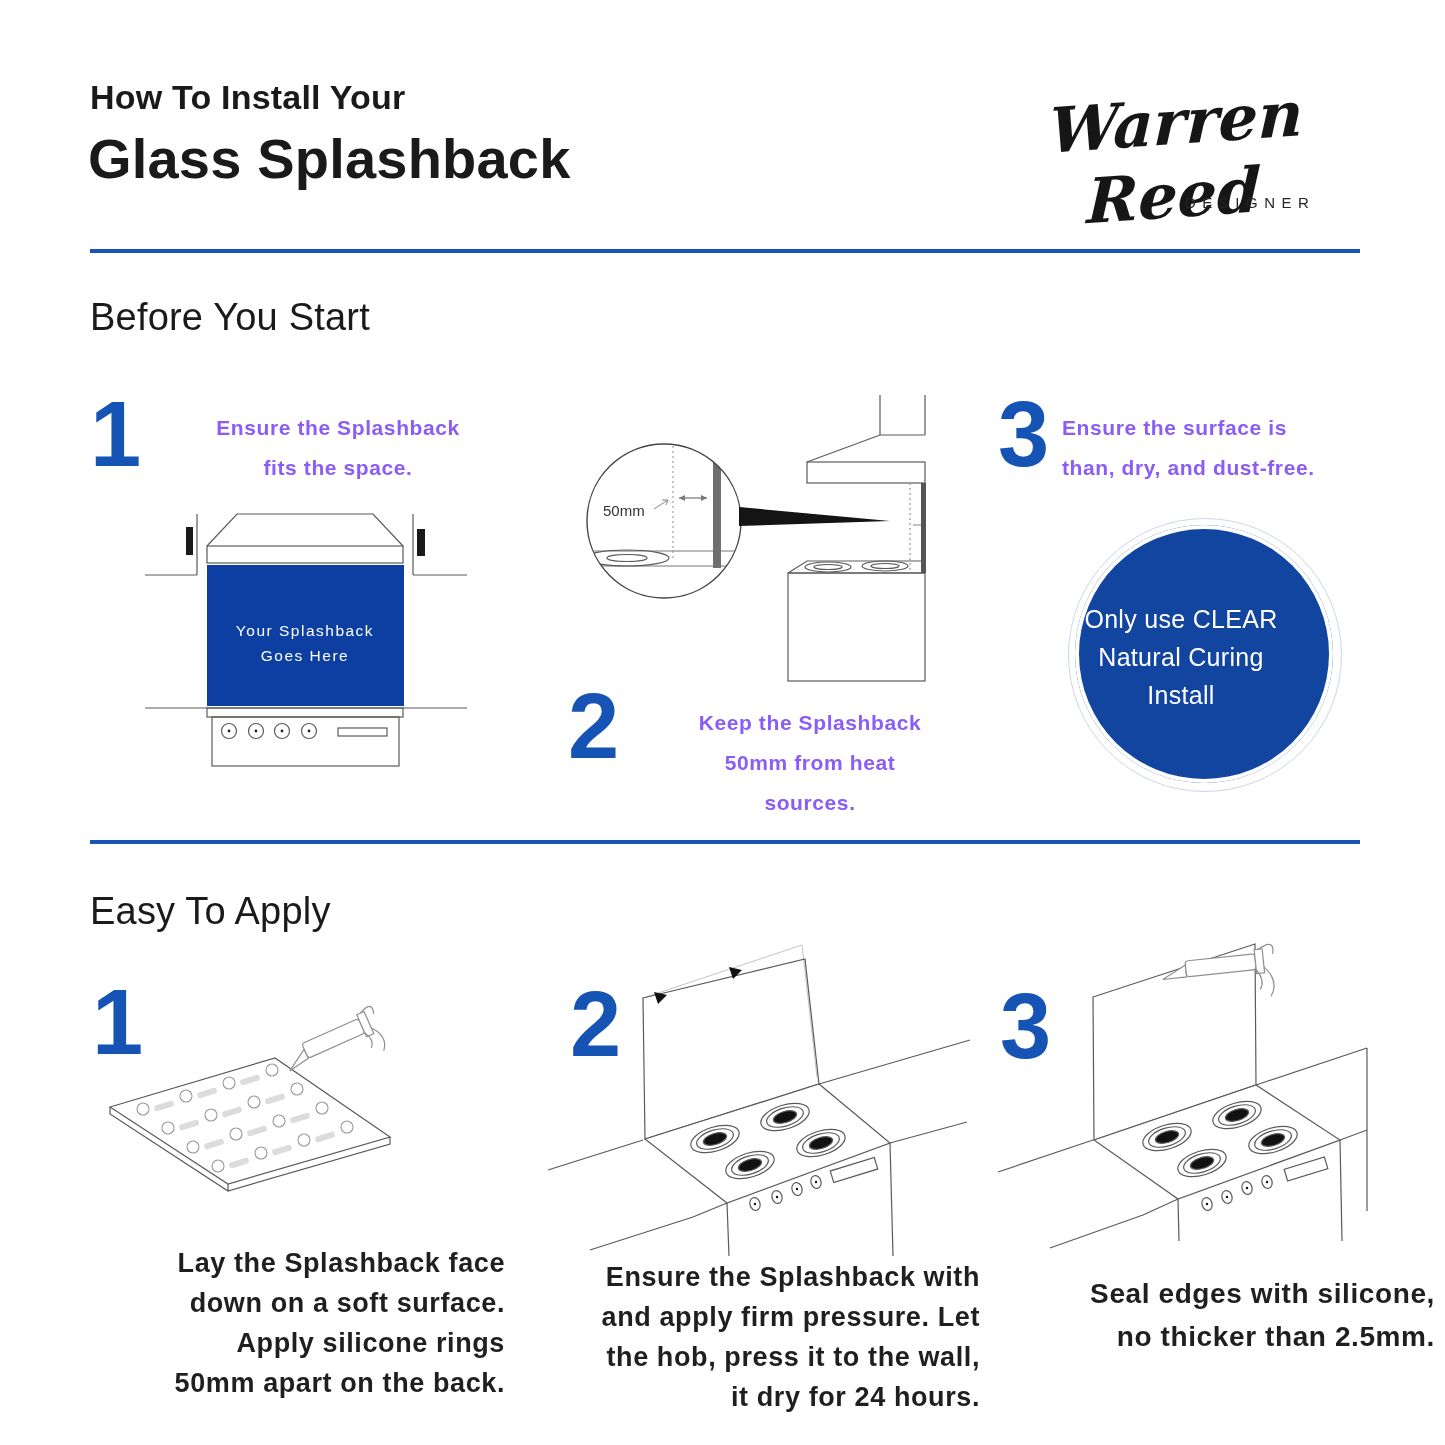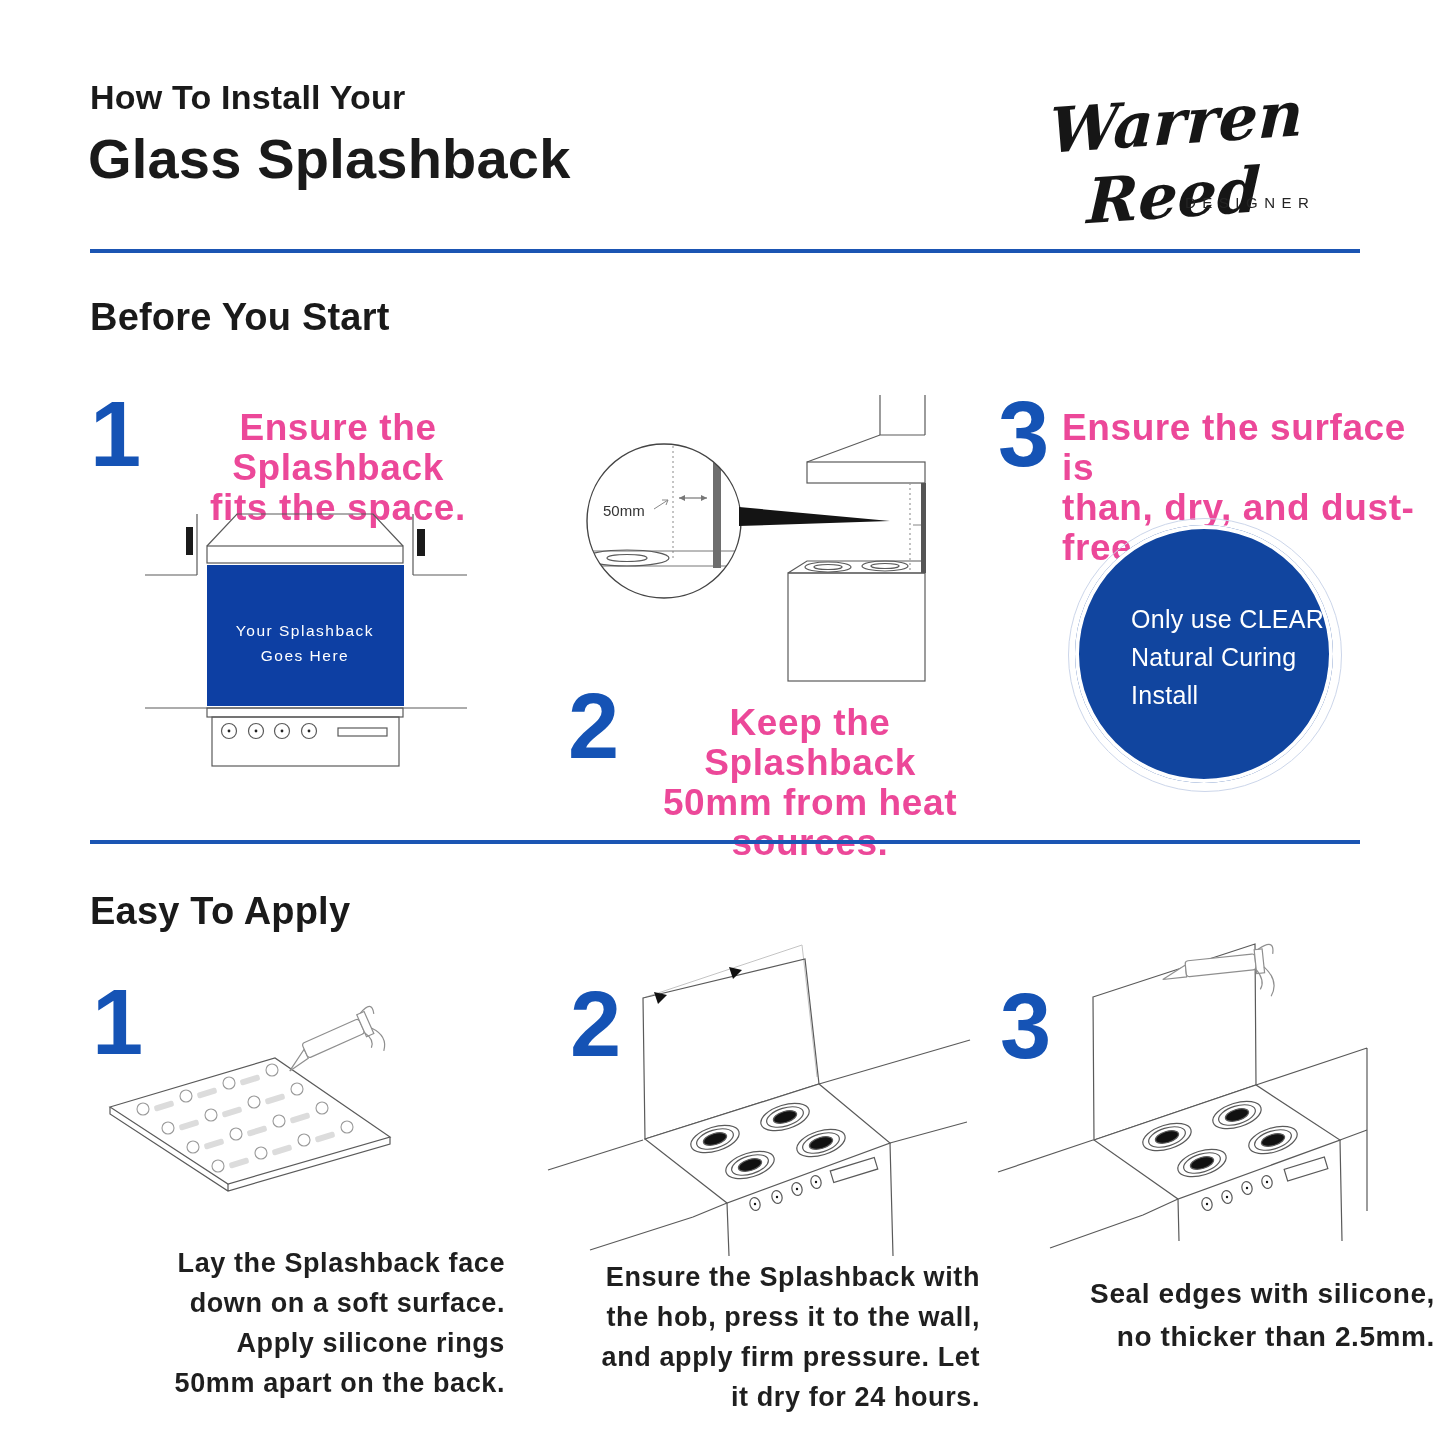--- a/index.html
+++ b/index.html
@@ -6,28 +6,28 @@
   #canvas{position:relative;width:1445px;height:1445px;background:#ffffff;overflow:hidden;
           font-family:"Liberation Sans",sans-serif;color:#1a1a1a;}
   .abs{position:absolute;}
   .title1{left:90px;top:78px;font-size:34px;font-weight:800;letter-spacing:0.2px;}
   .title2{left:88px;top:126px;font-size:56px;font-weight:800;letter-spacing:0.2px;}
   .logo-script{left:970px;top:86px;width:410px;text-align:center;
      font-family:"DejaVu Serif",serif;font-style:italic;font-weight:700;font-size:62px;
      transform:rotate(-4deg) skewX(-6deg);color:#161616;}
   .logo-sub{left:1185px;top:194px;font-size:15px;letter-spacing:6.5px;color:#242424;font-weight:500;}
   .divider{left:90px;width:1270px;height:4px;background:var(--divider);}
-  .h2{left:90px;font-size:38px;font-weight:700;letter-spacing:0.2px;}
+  .h2{left:90px;font-size:38px;font-weight:400;letter-spacing:0.2px;}
   .num{font-size:92px;font-weight:800;color:var(--accent);line-height:0.74;letter-spacing:-2px;}
-  .step-text{font-weight:700;color:#ec4899;font-size:37px;line-height:40px;letter-spacing:0.6px;}
+  .step-text{font-weight:700;color:#8b5cf6;font-size:21px;line-height:40px;letter-spacing:0.6px;}
   .caption{font-weight:700;color:#1f1f1f;font-size:27px;line-height:40px;letter-spacing:0.6px;text-align:right;}
   .badge-ring{left:1068px;top:518px;width:272px;height:272px;border:1px solid #ccd6ea;border-radius:50%;}
   .badge-disc{left:1075px;top:525px;width:258px;height:258px;border-radius:50%;background:var(--circle);
       box-shadow:0 0 0 4px #ffffff inset;}
-  .badge-text{left:1131px;top:600px;width:258px;color:#ffffff;
+  .badge-text{left:1052px;top:600px;width:258px;text-align:center;color:#ffffff;
       font-size:25px;line-height:38px;font-weight:400;letter-spacing:0.3px;}
   svg{position:absolute;overflow:visible;}
   .lineart{stroke:#5a5a5a;stroke-width:1.2;fill:none;}
   .faint{stroke:#c4c4c4;stroke-width:1;fill:none;}
 </style>
 </head>
 <body>
 
 <div id="canvas">
 
@@ -232,22 +232,22 @@
         </g>
       <rect x="-23" y="-6" width="46" height="12" transform="translate(324,242) rotate(-17)"></rect>
     </g>
     <circle cx="225" cy="276" r="1.2" fill="#111"></circle>
       <circle cx="247" cy="269" r="1.2" fill="#111"></circle>
     <circle cx="267" cy="261" r="1.2" fill="#111"></circle>
       <circle cx="286" cy="254" r="1.2" fill="#111"></circle>
   </svg>
   <div class="abs caption" style="left:520px;top:1257px;width:460px;">
     <div>Ensure the Splashback with</div>
+    <div>and apply firm pressure. Let</div>
     <div>the hob, press it to the wall,</div>
-    <div>and apply firm pressure. Let</div>
     <div>it dry for 24 hours.</div>
   </div>
 
   <div class="abs num" style="left:1000px;top:992px;">3</div>
   <svg style="left:990px;top:933px;" width="450" height="310" viewBox="0 0 450 310">
     <polygon points="103,64 265,11 266,152 104,207" fill="#ffffff" class="lineart"></polygon>
     <g stroke="#8f8f8f" stroke-width="1.2" fill="#ffffff" transform="translate(196,38) rotate(-6)">
       <polygon points="-24,6 0,-6 0,6"></polygon>
       <rect x="0" y="-10" width="70" height="16" rx="3"></rect>
       <rect x="70" y="-14" width="8" height="24"></rect>

